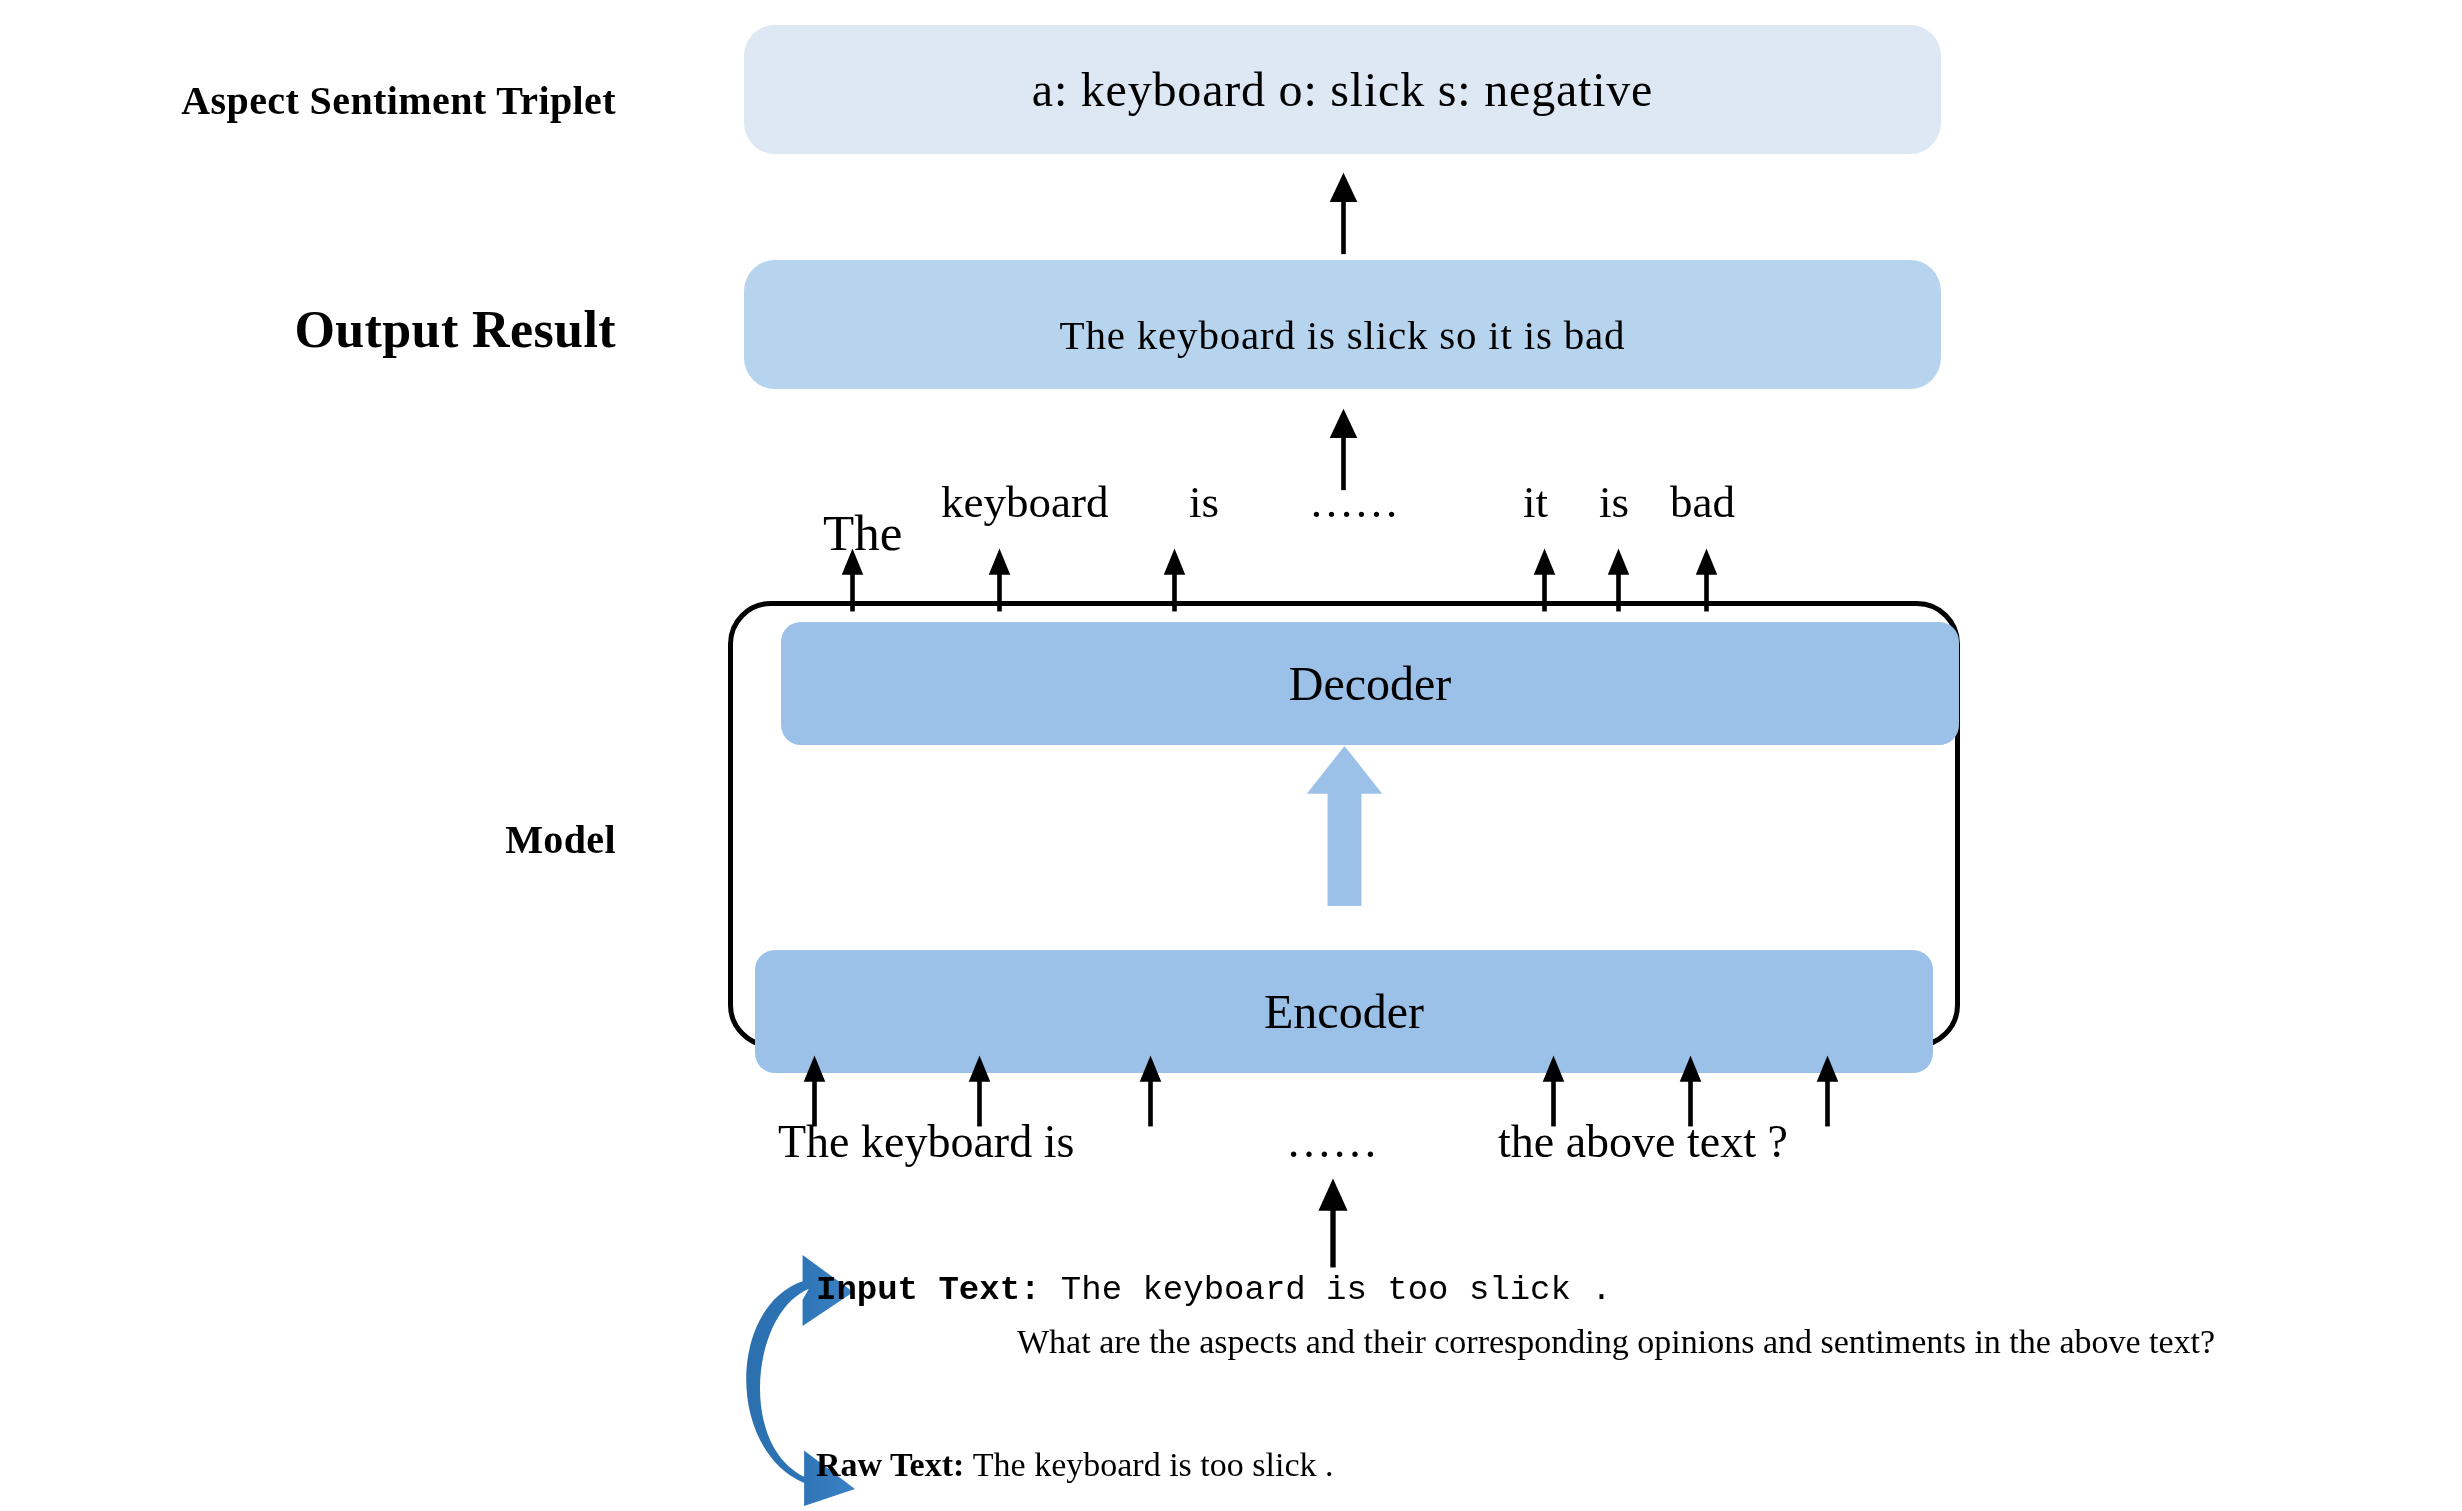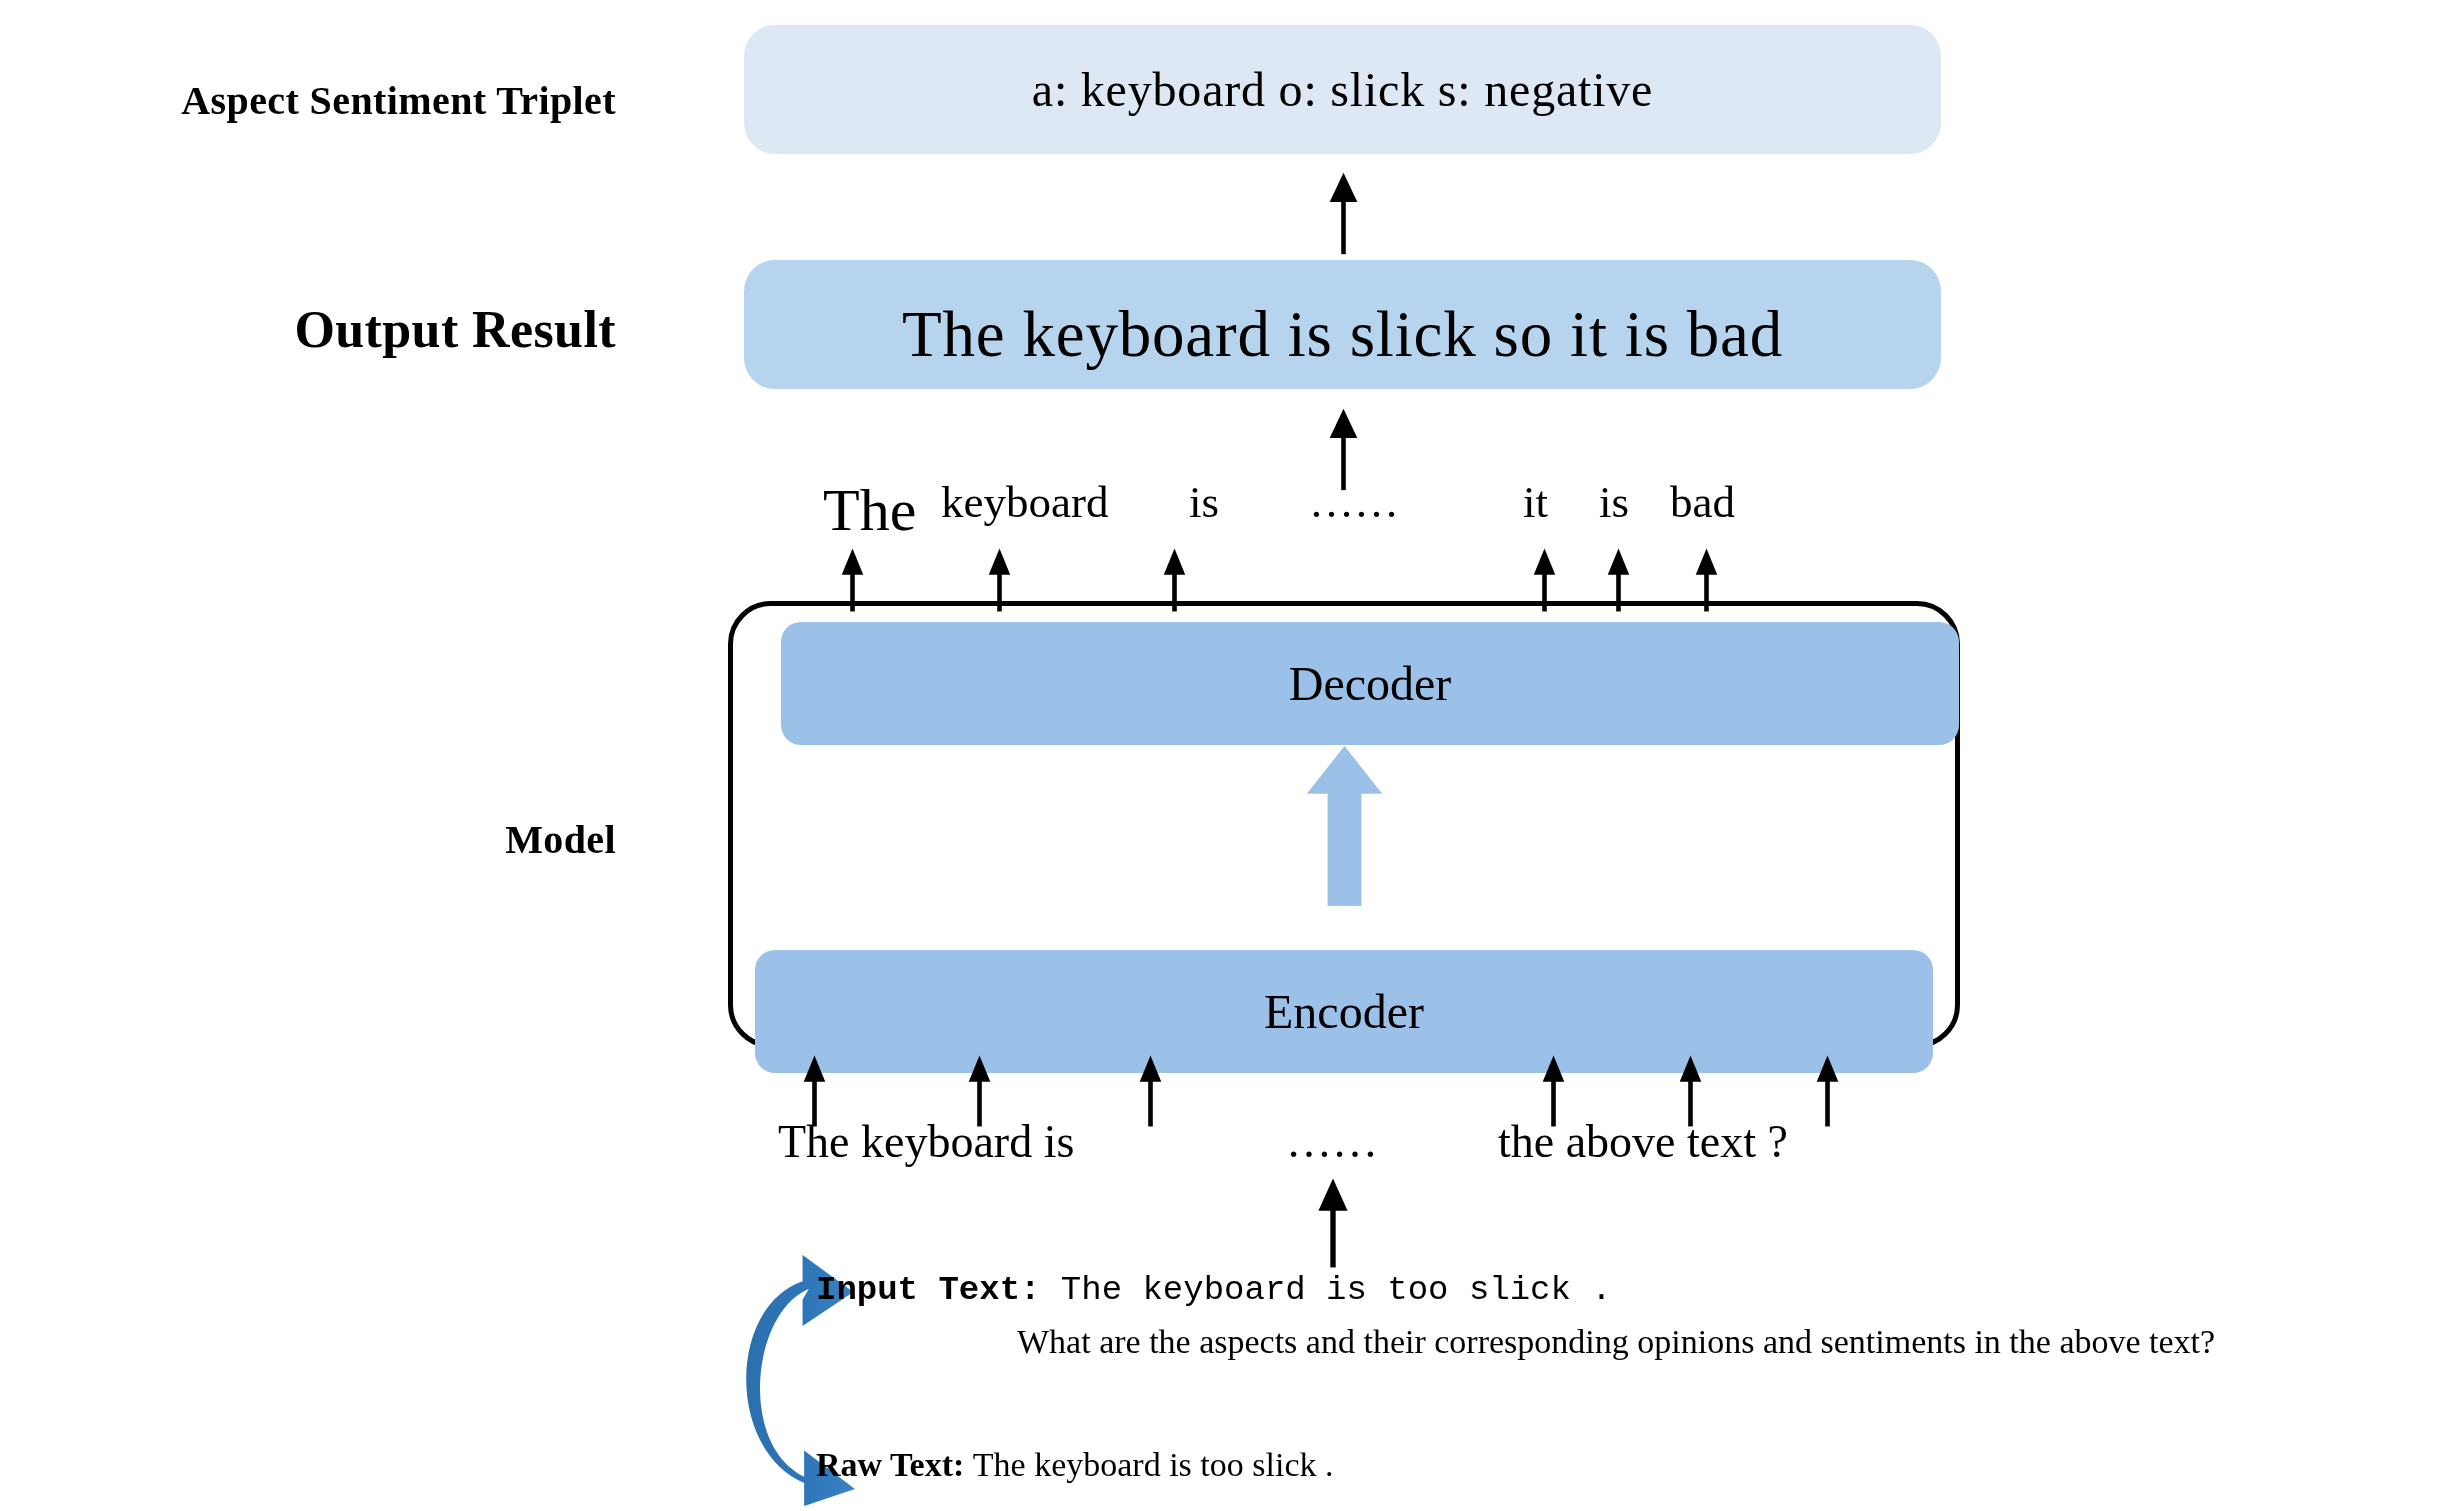--- a/index.html
+++ b/index.html
@@ -99,29 +99,29 @@
   <div class="rbox box-triplet" style="left:744px; top:25px; width:1197px; height:129px;">
     <span style="font-size:48px; letter-spacing:0.8px;">a: keyboard   o: slick   s: negative</span>
   </div>
 
   <svg class="uparrow" style="left:1309px; top:171px;" width="69" height="85" viewBox="0 0 90 110">
     <line x1="45" y1="108" x2="45" y2="24" stroke="#000" stroke-width="6"></line>
     <polygon points="45,2 27,40 63,40" fill="#000"></polygon>
   </svg>
 
   <div class="rbox box-output" style="left:744px; top:260px; width:1197px; height:129px;">
-    <span style="font-size:65px; letter-spacing:0.8px;margin-top:20px;">The keyboard is slick so it is bad</span>
+    <span style="font-size:41px; letter-spacing:0.8px;margin-top:20px;">The keyboard is slick so it is bad</span>
   </div>
 
   <svg class="uparrow" style="left:1309px; top:407px;" width="69" height="85" viewBox="0 0 90 110">
     <line x1="45" y1="108" x2="45" y2="24" stroke="#000" stroke-width="6"></line>
     <polygon points="45,2 27,40 63,40" fill="#000"></polygon>
   </svg>
 
-  <div class="tok" style="left:823px; top:476px; font-size:60px;">The</div>
+  <div class="tok" style="left:823px; top:504px; font-size:51px;">The</div>
   <div class="tok" style="left:941px; top:476px; font-size:45px;">keyboard</div>
   <div class="tok" style="left:1189px; top:476px; font-size:45px;">is</div>
   <div class="tok" style="left:1309px; top:476px; font-size:45px;">……</div>
   <div class="tok" style="left:1523px; top:476px; font-size:45px;">it</div>
   <div class="tok" style="left:1599px; top:476px; font-size:45px;">is</div>
   <div class="tok" style="left:1670px; top:476px; font-size:45px;">bad</div>
 
   <svg class="uparrow" style="left:833px; top:547px;" width="39" height="66" viewBox="0 0 50 86">
     <line x1="25" y1="84" x2="25" y2="22" stroke="#000" stroke-width="6"></line>
     <polygon points="25,2 11,36 39,36" fill="#000"></polygon>

